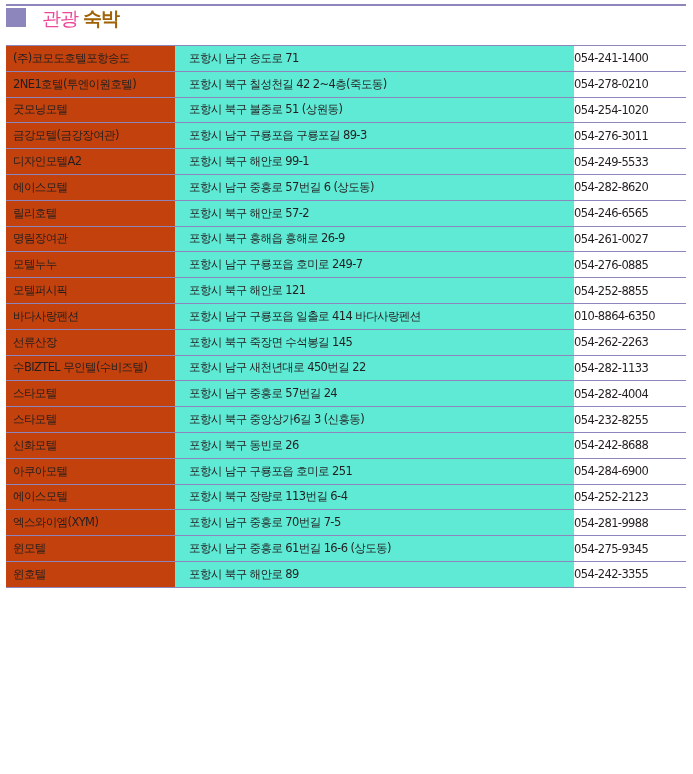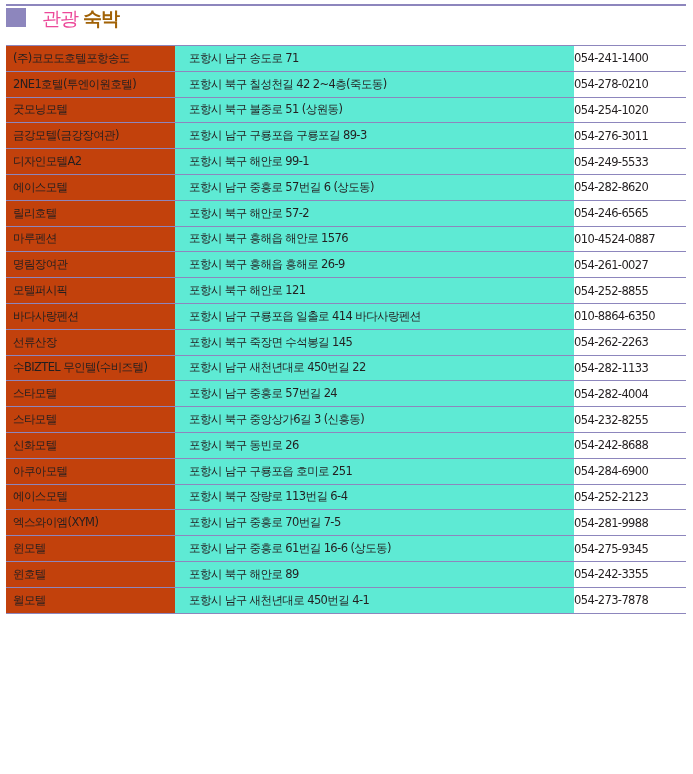--- a/index.html
+++ b/index.html
@@ -58,28 +58,28 @@
         <td class="name">에이스모텔</td>
         <td class="addr">포항시 남구 중흥로 57번길 6 (상도동)</td>
         <td class="phone">054-282-8620</td>
       </tr>
       <tr>
         <td class="name">릴리호텔</td>
         <td class="addr">포항시 북구 해안로 57-2</td>
         <td class="phone">054-246-6565</td>
       </tr>
       <tr>
-        <td class="name">마루펜션</td>
-        <td class="addr">포항시 북구 흥해읍 해안로 1576</td>
-        <td class="phone">010-4524-0887</td>
-      </tr>
-      <tr>
         <td class="name">명림장여관</td>
         <td class="addr">포항시 북구 흥해읍 흥해로 26-9</td>
         <td class="phone">054-261-0027</td>
+      </tr>
+      <tr>
+        <td class="name">모텔누누</td>
+        <td class="addr">포항시 남구 구룡포읍 호미로 249-7</td>
+        <td class="phone">054-276-0885</td>
       </tr>
       <tr>
         <td class="name">모텔퍼시픽</td>
         <td class="addr">포항시 북구 해안로 121</td>
         <td class="phone">054-252-8855</td>
       </tr>
       <tr>
         <td class="name">바다사랑펜션</td>
         <td class="addr">포항시 남구 구룡포읍 일출로 414 바다사랑펜션</td>
         <td class="phone">010-8864-6350</td>
@@ -127,19 +127,14 @@
       <tr>
         <td class="name">윈모텔</td>
         <td class="addr">포항시 남구 중흥로 61번길 16-6 (상도동)</td>
         <td class="phone">054-275-9345</td>
       </tr>
       <tr>
         <td class="name">윈호텔</td>
         <td class="addr">포항시 북구 해안로 89</td>
         <td class="phone">054-242-3355</td>
       </tr>
-      <tr>
-        <td class="name">윌모텔</td>
-        <td class="addr">포항시 남구 새천년대로 450번길 4-1</td>
-        <td class="phone">054-273-7878</td>
-      </tr>
     </tbody>
 </table>
 
 </body></html>

